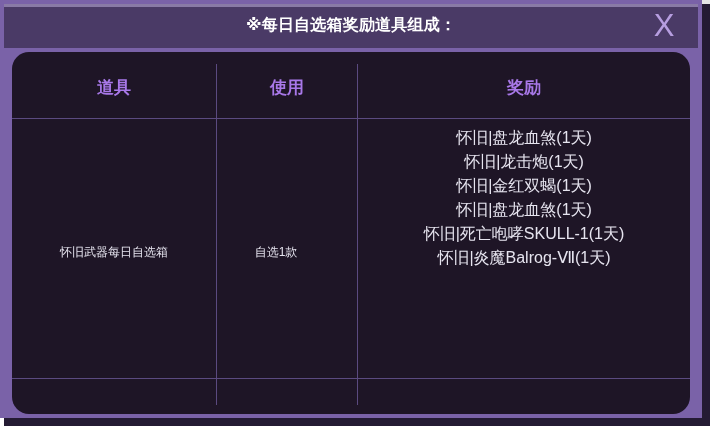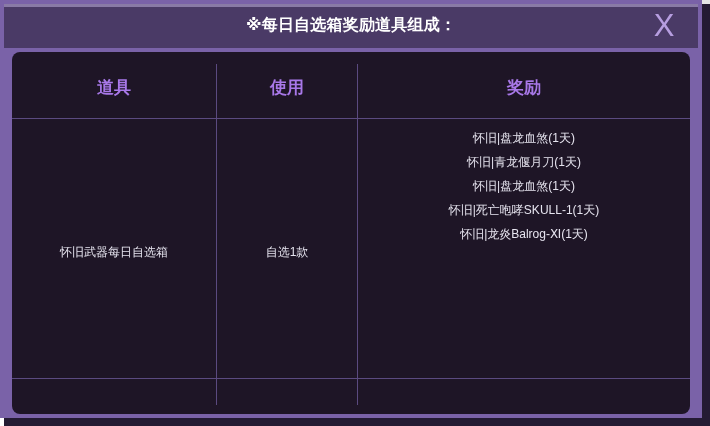--- a/index.html
+++ b/index.html
@@ -94,21 +94,21 @@
   }
 
   
   .content {
     position: absolute;
     left: 12px;
     top: 52px;
     width: 678px;
     height: 362px;
     background: #1e1526;
-    border-radius: 8px;
+    border-radius: 17px;
     box-sizing: border-box;
     overflow: hidden;
   }
 
   
   .table {
     position: absolute;
     left: 0;
     top: 0;
     width: 678px;
@@ -159,42 +159,42 @@
     margin-top: 9px;
   }
   .body-cell.item {
     left: 0;
     top: 180px;
     width: 204px;
     height: 22px;
     line-height: 22px;
   }
   .body-cell.use {
-    left: 205px;
+    left: 194px;
     top: 180px;
     width: 140px;
     height: 22px;
     line-height: 22px;
   }
 
   .reward-list {
     position: absolute;
     left: 346px;
     top: 74px;
     width: 332px;
     margin: 0;
     padding: 0;
     list-style: none;
   }
   .reward-list li {
     height: 24px;
     line-height: 24px;
     text-align: center;
     color: #e6e4ef;
-    font-size: 12px;
+    font-size: 16px;
     white-space: nowrap;
   }
 </style>
 </head>
 <body>
 
 <div class="window">
   <div class="frame-shadow"></div>
   <div class="frame-inner"></div>
 
@@ -214,21 +214,22 @@
 
       <div class="head-cell c0">道具</div>
       <div class="head-cell c2">奖励</div>
       <div class="head-cell c1">使用</div>
 
       <div class="body-cell item">怀旧武器每日自选箱</div>
       <div class="body-cell use">自选1款</div>
 
       <ul class="reward-list">
         <li>怀旧|盘龙血煞(1天)</li>
-        <li>怀旧|青龙偃月刀(1天)</li>
+        <li>怀旧|龙击炮(1天)</li>
+        <li>怀旧|金红双蝎(1天)</li>
         <li>怀旧|盘龙血煞(1天)</li>
         <li>怀旧|死亡咆哮SKULL-1(1天)</li>
-        <li>怀旧|龙炎Balrog-Ⅺ(1天)</li>
+        <li>怀旧|炎魔Balrog-Ⅶ(1天)</li>
       </ul>
 
     </div>
   </div>
 </div>
 
 </body></html>

